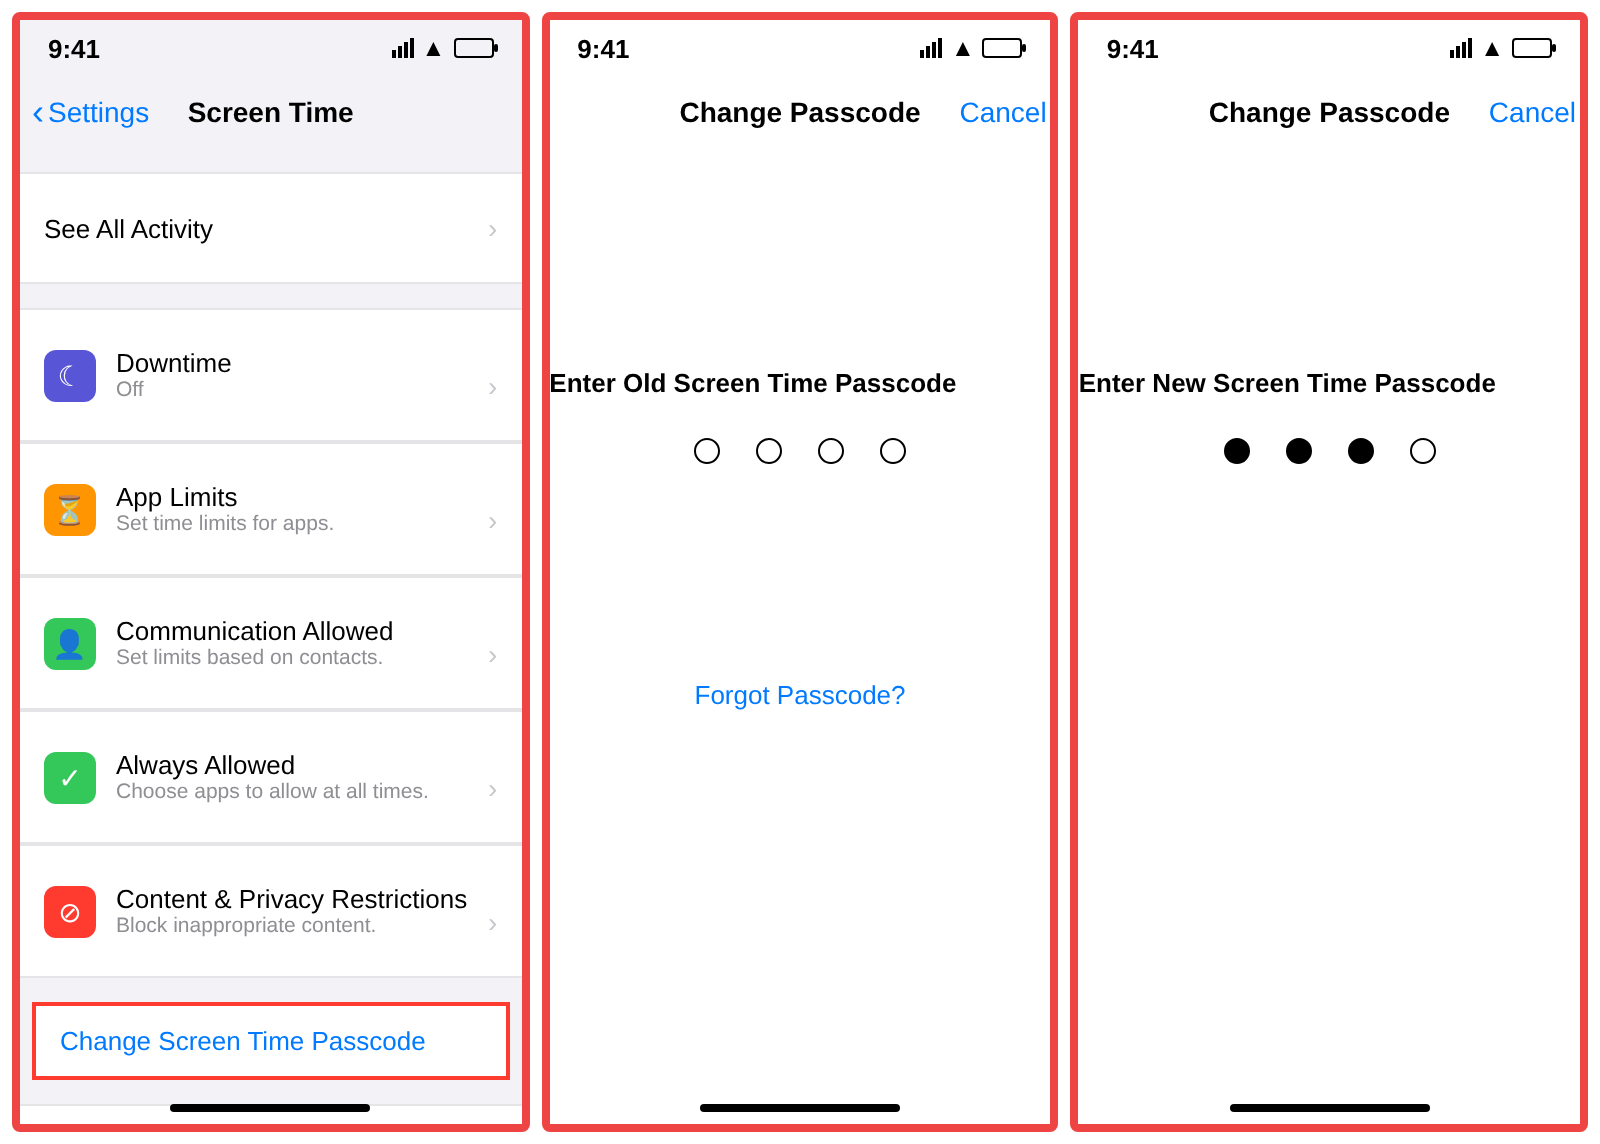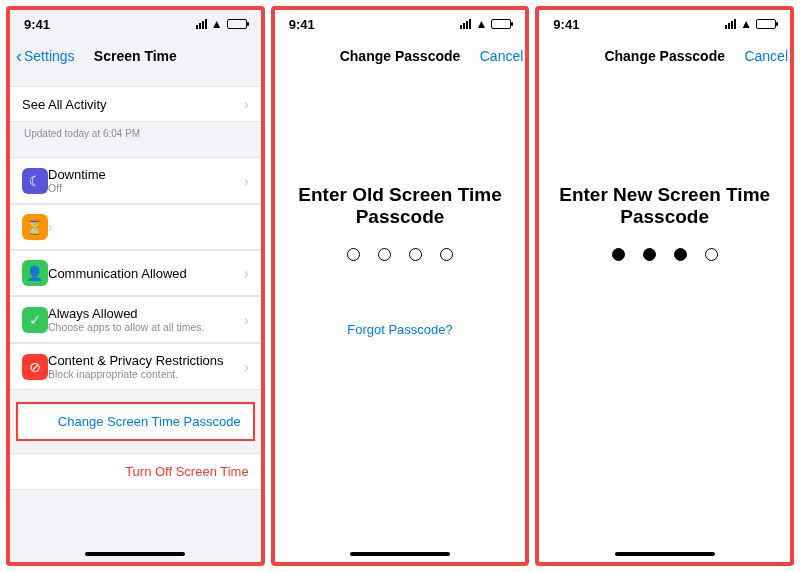--- a/index.html
+++ b/index.html
@@ -15,39 +15,39 @@
   .batt{width:20px;height:10px;border:1px solid #000;border-radius:2px;position:relative;}
   .batt::after{content:"";position:absolute;right:-3px;top:2px;width:2px;height:4px;background:#000;border-radius:1px;}
   .batt .fill{background:#000;height:100%;width:90%;}
   .nav{height:36px;display:flex;align-items:center;justify-content:center;position:relative;padding:0 8px;}
   .nav .back{position:absolute;left:6px;color:#007aff;font-size:14px;display:flex;align-items:center;}
   .nav .back .chev{font-size:18px;font-weight:400;margin-right:2px;}
   .nav .title{font-weight:600;font-size:14px;}
   .nav .cancel{position:absolute;right:2px;color:#007aff;font-size:14px;}
   .content{flex:1;overflow-y:auto;padding:0;}
   .group{margin-top:12px;}
-  .row{background:#fff;border-top:1px solid #e5e5e7;border-bottom:1px solid #e5e5e7;padding:9px 12px;display:flex;align-items:center;position:relative;}
+  .row{background:#fff;border-top:1px solid #e5e5e7;border-bottom:1px solid #e5e5e7;padding:19px 12px;display:flex;align-items:flex-end;gap:10px;position:relative;}
   .group .row+.row{border-top:1px solid #e5e5e7;}
   .row .icon{width:26px;height:26px;border-radius:6px;display:flex;align-items:center;justify-content:center;color:#fff;font-size:14px;flex-shrink:0;}
   .row .text{flex:1;display:flex;flex-direction:column;}
   .row .main{font-size:13px;color:#000;}
   .row .sub{font-size:10.5px;color:#8e8e93;}
   .row .chev{color:#c7c7cc;font-size:14px;}
   .footer{font-size:10px;color:#8e8e93;padding:6px 14px;}
-  .link-row{background:#fff;border-top:1px solid #e5e5e7;border-bottom:1px solid #e5e5e7;padding:10px 12px;font-size:13px;color:#007aff;text-align:right;}
+  .link-row{background:#fff;border-top:1px solid #e5e5e7;border-bottom:1px solid #e5e5e7;padding:10px 12px;font-size:13px;color:#007aff;}
   .link-row.red{color:#ff3b30;}
   .highlight{border:2px solid #ff3b30;margin:12px 6px 0 6px;}
   .highlight .link-row{border:none;}
   .toggle{width:40px;height:24px;background:#34c759;border-radius:12px;position:relative;}
   .toggle .knob{width:20px;height:20px;background:#fff;border-radius:50%;position:absolute;top:2px;right:2px;box-shadow:0 1px 2px rgba(0,0,0,.2);}
-  .prompt{text-align:center;font-size:19px;font-weight:600;margin-top:110px;}
+  .prompt{text-align:left;font-size:13px;font-weight:600;margin-top:110px;}
   .dots{display:flex;justify-content:center;gap:18px;margin-top:20px;}
   .dot{width:13px;height:13px;border:1.5px solid #000;border-radius:50%;}
   .dot.filled{background:#000;}
-  .forgot{color:#007aff;text-align:center;font-size:13px;margin-top:61px;}
+  .forgot{color:#007aff;text-align:center;font-size:13px;margin-top:108px;}
   .home-ind{width:100px;height:4px;background:#000;border-radius:2px;position:absolute;bottom:6px;left:50%;transform:translateX(-50%);}
   .ic-moon{background:#5856d6;}
   .ic-timer{background:#ff9500;}
   .ic-comm{background:#34c759;}
   .ic-allow{background:#34c759;}
   .ic-priv{background:#ff3b30;}
 </style>
 </head>
 <body>
 
@@ -73,40 +73,44 @@
     <span class="title">Screen Time</span>
   </div>
   <div class="content">
     <div class="group">
       <div class="row">
         <div class="text">
             <span class="main">See All Activity</span>
           </div>
         <span class="chev">›</span>
       </div>
-      <div class="footer">Updated today at 6:04 PM</div>
     </div>
 
     <div class="group">
       <div class="row">
         <div class="icon ic-moon">☾</div>
         <div class="text">
             <span class="main">Downtime</span>
             <span class="sub">Off</span>
           </div>
         <span class="chev">›</span>
       </div>
       <div class="row">
         <div class="icon ic-timer">⏳</div>
+        <div class="text">
+            <span class="main">App Limits</span>
+            <span class="sub">Set time limits for apps.</span>
+          </div>
         <span class="chev">›</span>
       </div>
       <div class="row">
         <div class="icon ic-comm">👤</div>
         <div class="text">
             <span class="main">Communication Allowed</span>
+            <span class="sub">Set limits based on contacts.</span>
           </div>
         <span class="chev">›</span>
       </div>
       <div class="row">
         <div class="icon ic-allow">✓</div>
         <div class="text">
             <span class="main">Always Allowed</span>
             <span class="sub">Choose apps to allow at all times.</span>
           </div>
         <span class="chev">›</span>

